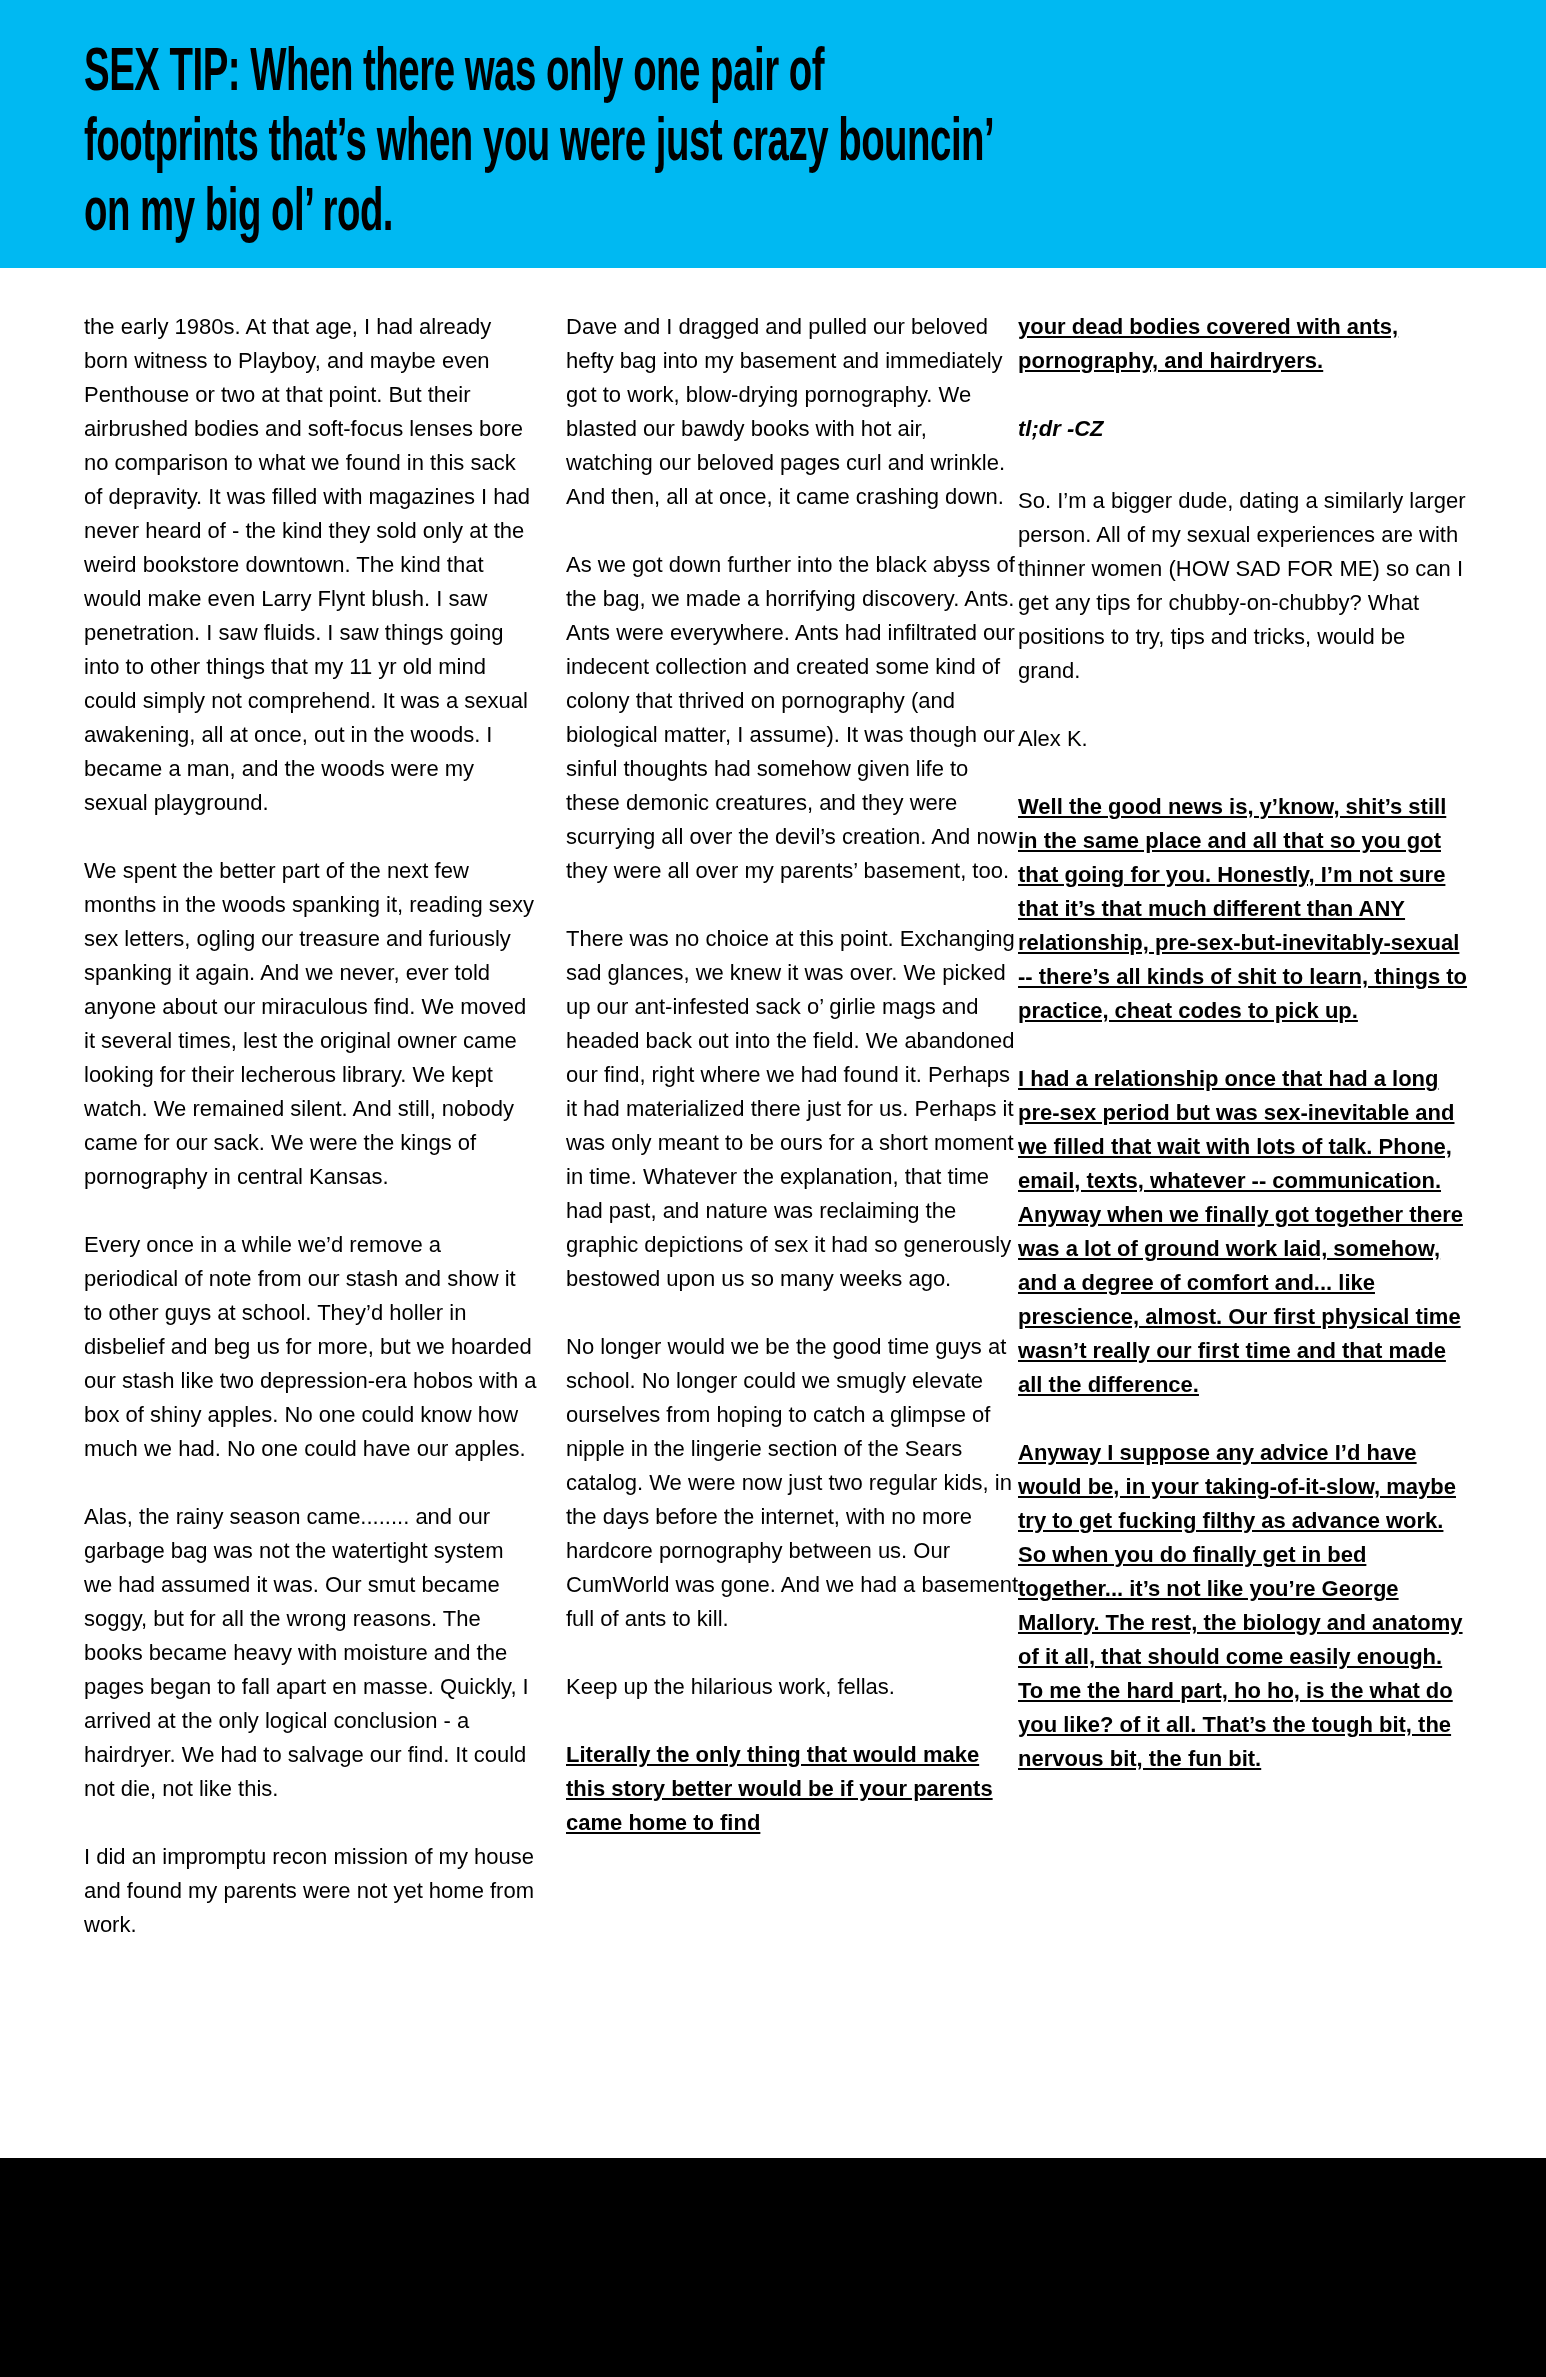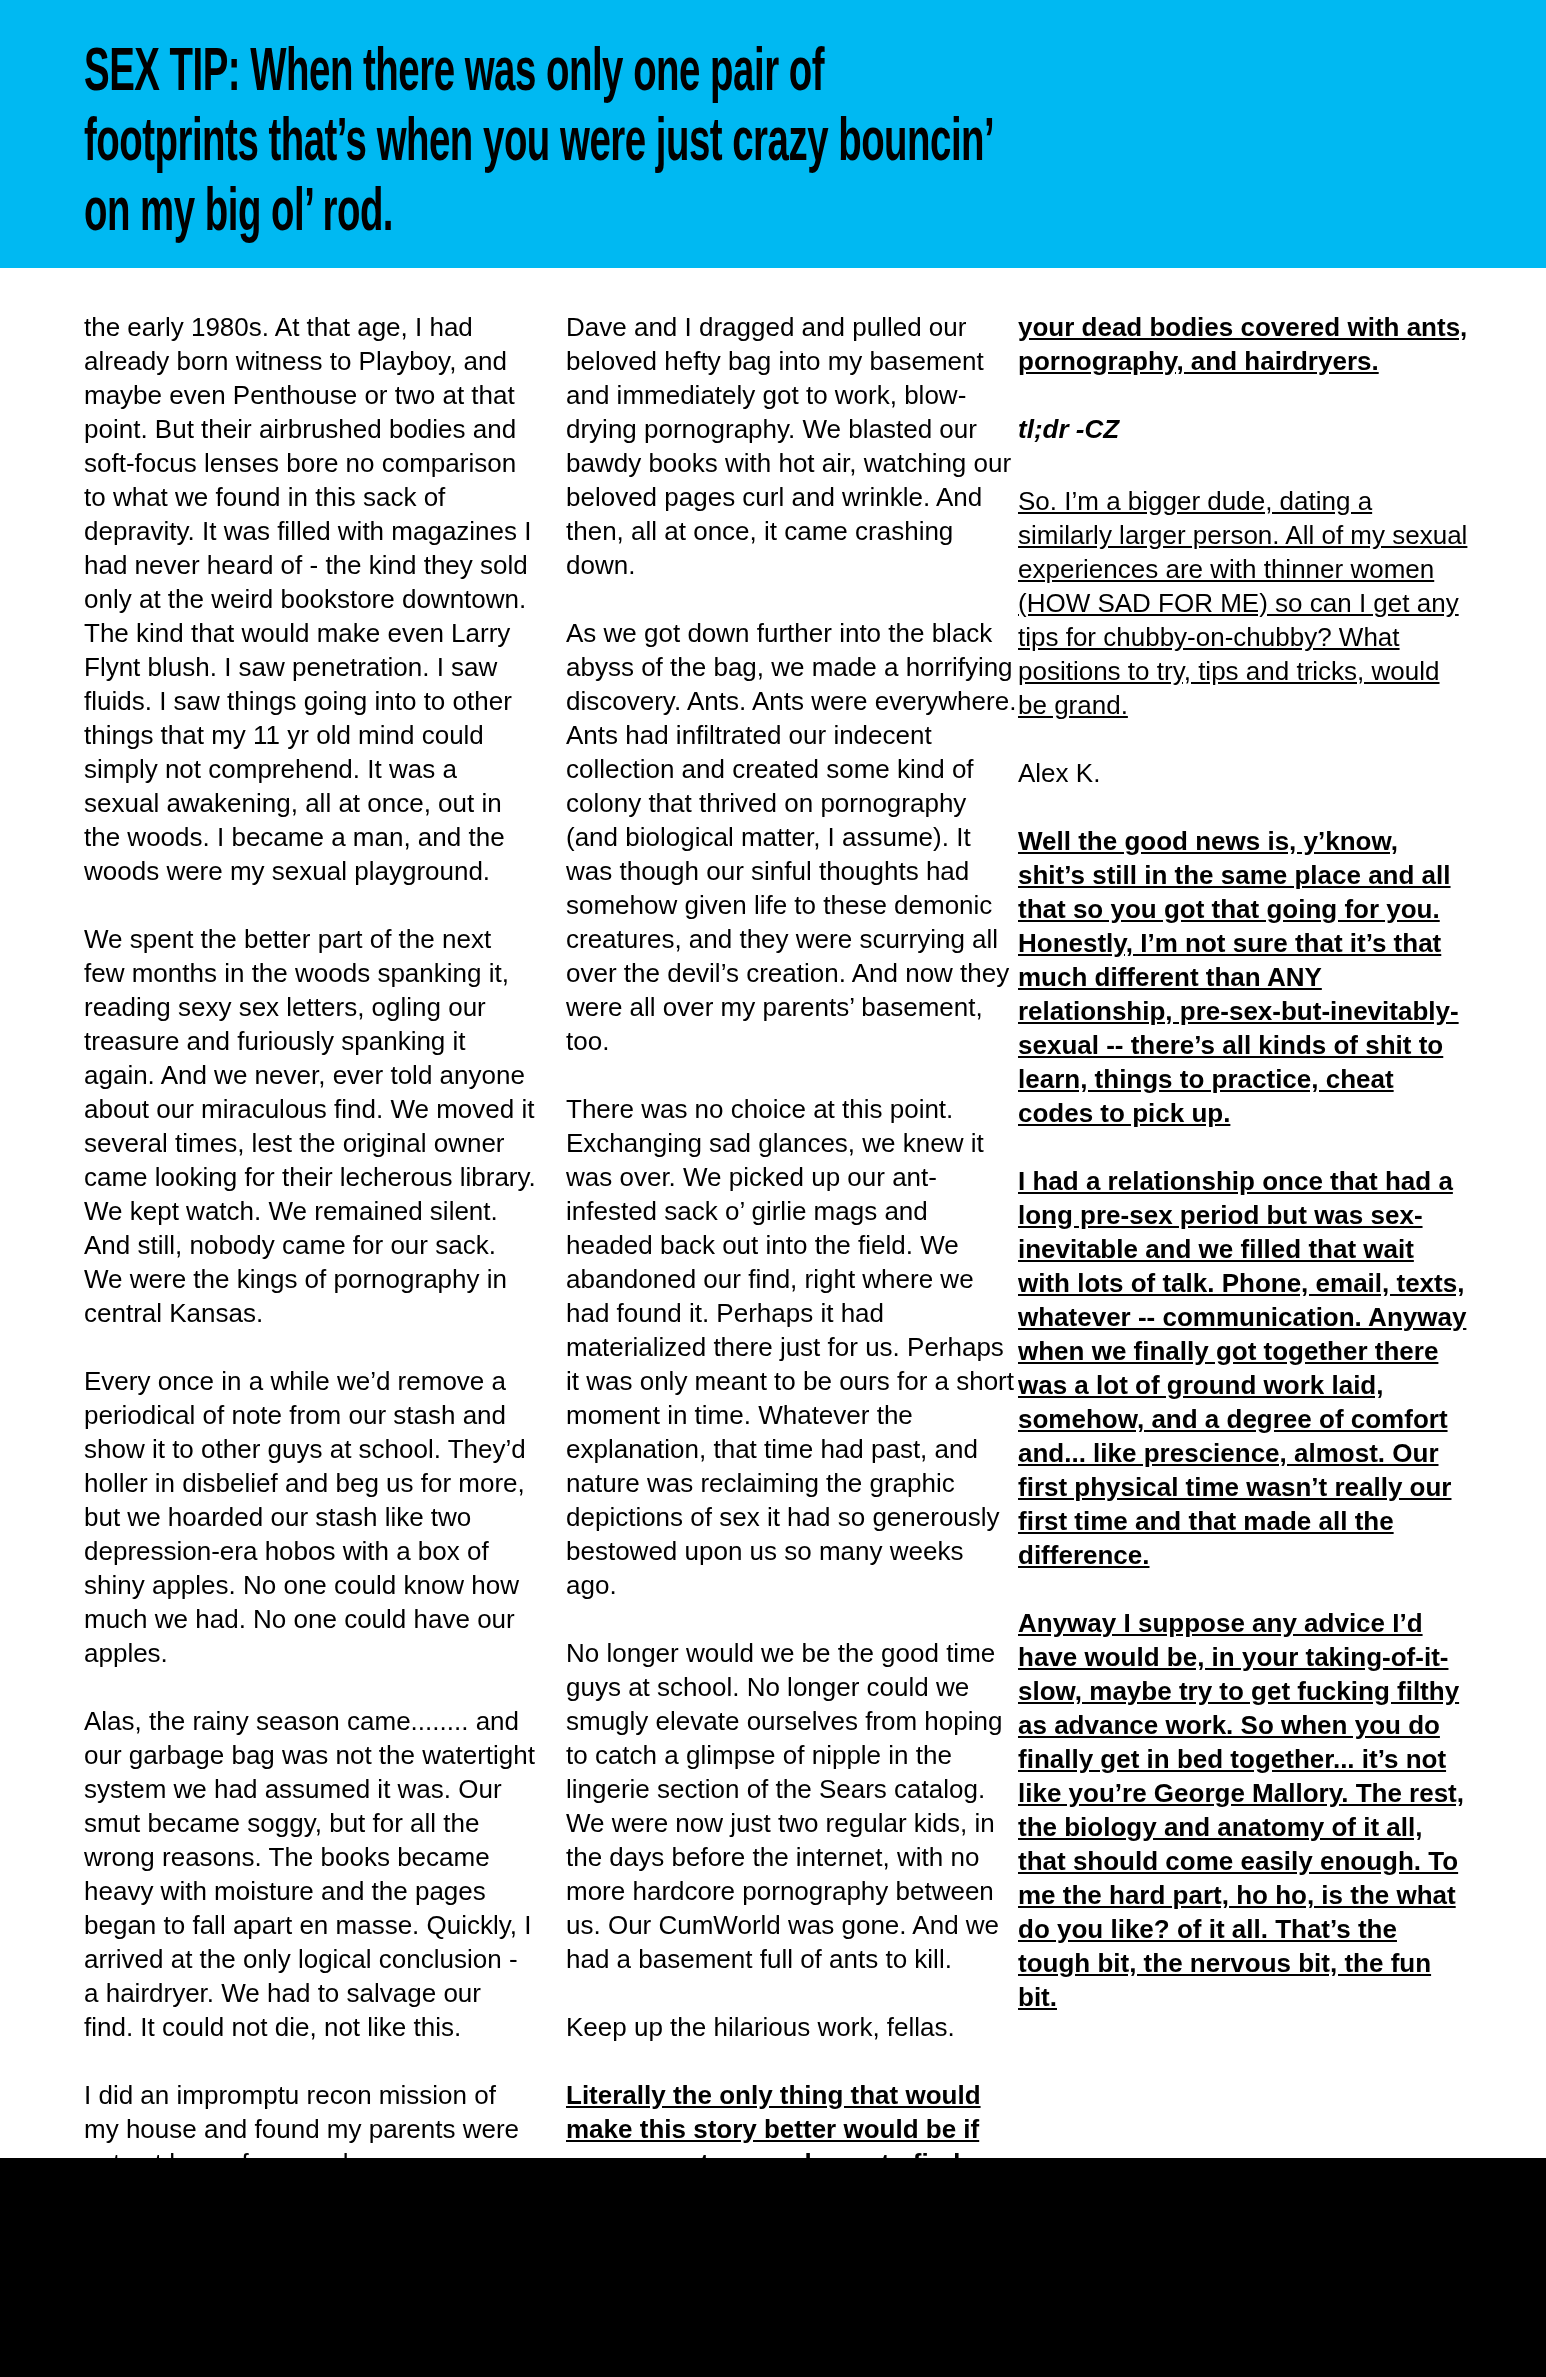--- a/index.html
+++ b/index.html
@@ -29,31 +29,31 @@
     letter-spacing: -0.8px;
     color: #000000;
     transform: scaleX(0.63);
     transform-origin: 0 0;
     white-space: nowrap;
   }
   .column {
     position: absolute;
     top: 310px;
     width: 453px;
-    font-size: 26px;
+    font-size: 22px;
     line-height: 34px;
     color: #000000;
   }
   .column-1 { left: 84px; }
   .column-2 { left: 566px; }
   .column-3 { left: 1018px; }
   p.para { margin: 0 0 34px 0; }
   p.para.bold { font-weight: 700; text-decoration: underline; }
   p.para.bold-italic { font-weight: 700; font-style: italic; }
-  p.para.gap-before { margin-top: 38px; text-decoration: underline; }
+  p.para.gap-before { margin-top: 38px; }
   .footer-bar {
     position: absolute;
     top: 2158px;
     left: 0;
     width: 1547px;
     height: 219px;
     background: #000000;
   }
 </style>
 </head>

